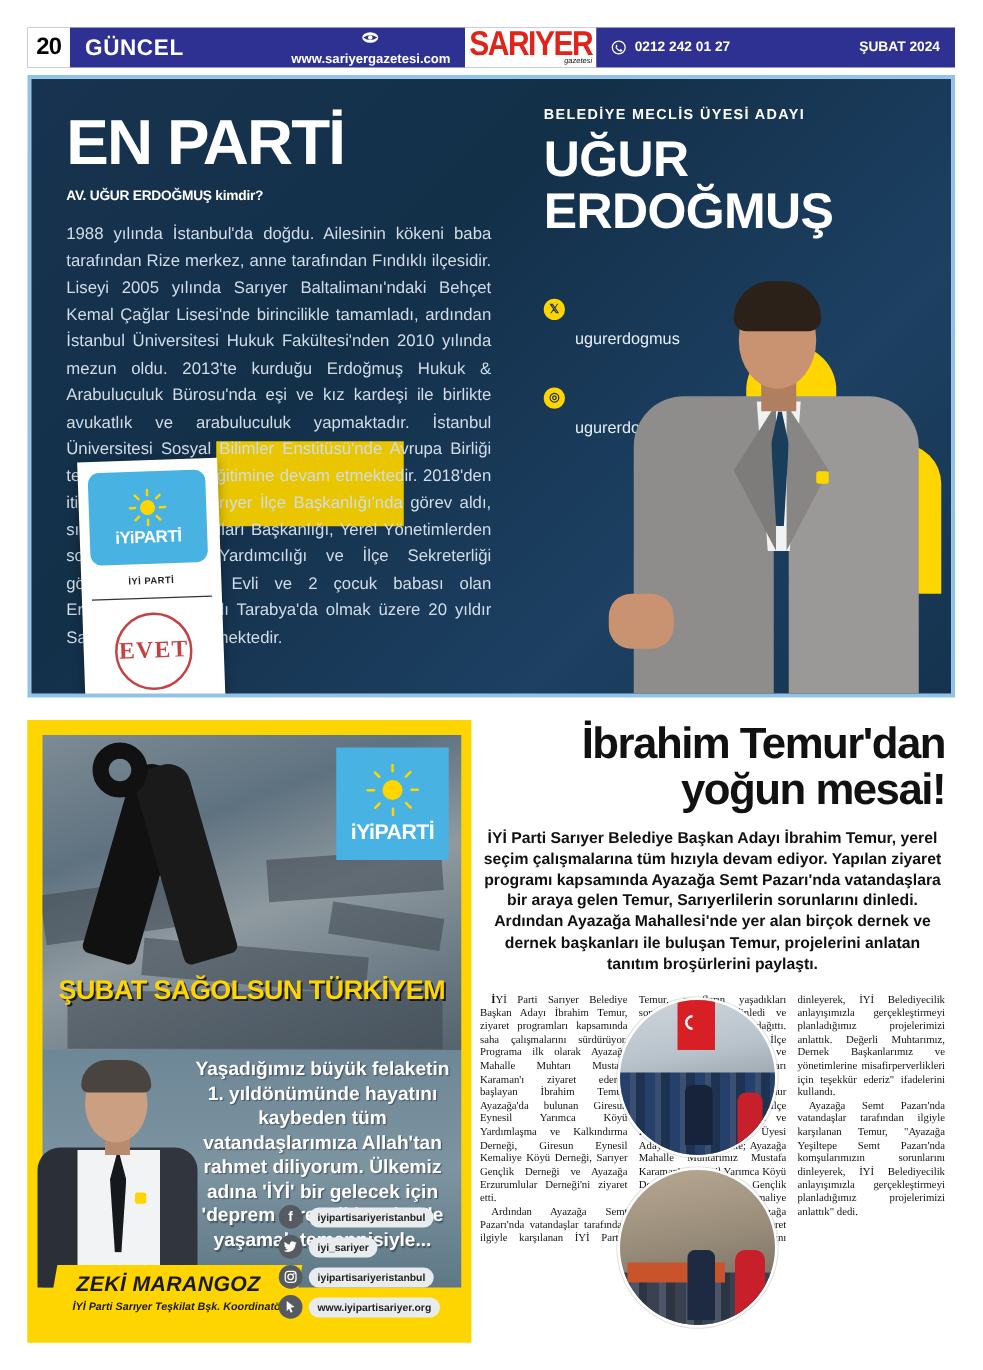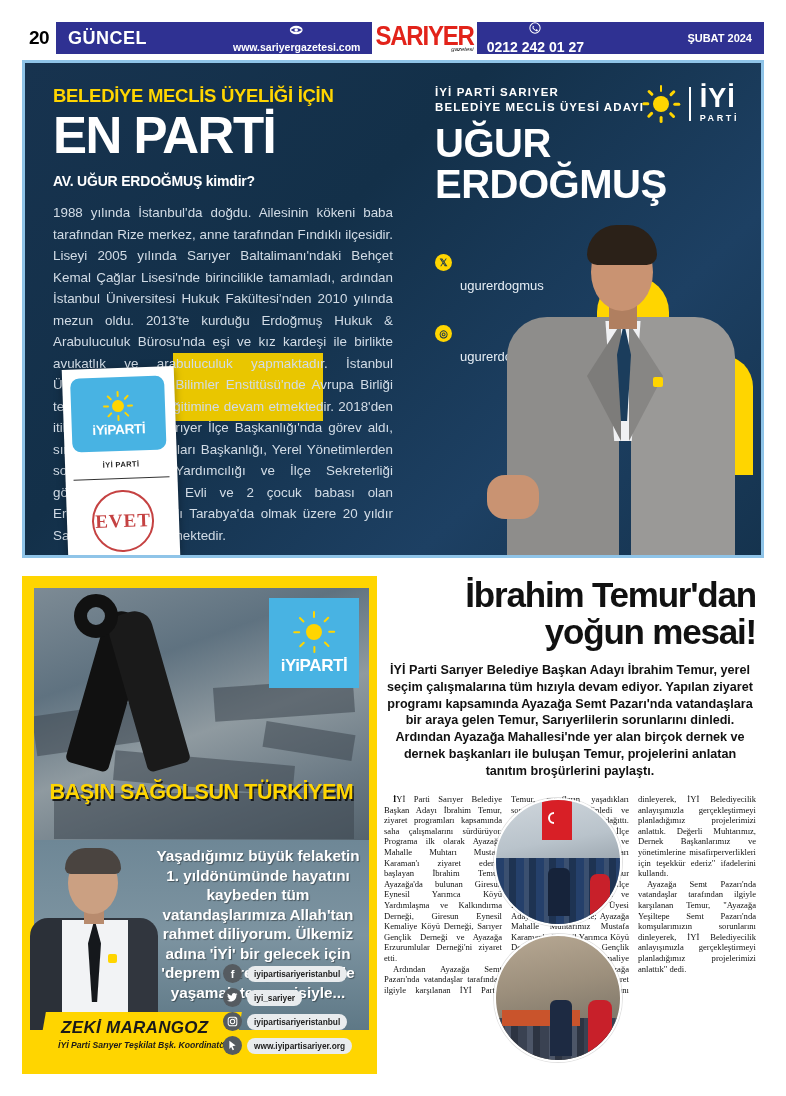--- a/index.html
+++ b/index.html
@@ -38,21 +38,21 @@
     color:#e2231a; font-weight:800; font-size:24px; letter-spacing:-1.2px;
     line-height:22px; font-family:"Liberation Sans", sans-serif;
     transform: scaleY(1.15);
   }
   #masthead-logo .small {
     color:#111; font-size:6px; text-align:right; font-style:italic;
     line-height:6px; margin-top:-1px;
   }
   #masthead-phone {
     display:flex; align-items:center; gap:5px; margin-left:10px;
-    color:#fff; font-size:14px; font-weight:700;flex-direction:column;
+    color:#fff; font-size:11px; font-weight:700;
   }
   #masthead-date {
     margin-left:auto; margin-right:12px; color:#fff; font-size:11px; font-weight:700;
   }
 
   
   #ad-top {
     position:absolute; left:22px; top:60px; width:742px; height:498px;
     background: linear-gradient(135deg,#17334f 0%,#133049 38%,#1d4063 72%,#15334e 100%);
     border: 3px solid #8fc4e8; overflow:hidden;
@@ -60,21 +60,21 @@
   #ad-top-left { position:absolute; left:28px; top:22px; width:352px; }
   #kicker-yellow {
     color:#ffd500; font-weight:800; font-size:18.5px; letter-spacing:-0.3px;
     white-space:nowrap;
   }
   #eniyisi {
     color:#ffffff; font-weight:800; font-size:51px; letter-spacing:-1.5px;
     line-height:54px; margin-top:2px;
   }
   #kimdir {
-    color:#ffffff; font-weight:800; font-size:14px; margin-top:10px;
+    color:#ffffff; font-weight:800; font-size:11px; margin-top:10px;
     letter-spacing:-0.2px;
   }
   #bio-text {
     color:#d2dce6; font-size:13.4px; line-height:21.5px; text-align:justify;
     margin-top:13px; width:340px;
   }
 
   #ad-top-right { position:absolute; left:410px; top:22px; width:310px; }
   #adayi-label {
     color:#ffffff; font-weight:700; font-size:11.5px; line-height:15px;
@@ -433,65 +433,45 @@
     <div id="masthead-date">ŞUBAT 2024</div>
   </div>
 
   <div id="ad-top">
 
     <div id="yellow-bar"></div>
     <div id="yellow-blob1"></div>
     <div id="yellow-blob2"></div>
 
     <div id="ad-top-left">
-      <div id="kicker-yellow">BELEDİYE MECLİS ÜYELİĞİ İÇİN</div>
       <div id="eniyisi">EN PARTİ</div>
       <div id="kimdir">AV. UĞUR ERDOĞMUŞ kimdir?</div>
       <div id="bio-text">1988 yılında İstanbul'da doğdu. Ailesinin kökeni baba tarafından Rize merkez, anne tarafından Fındıklı ilçesidir. Liseyi 2005 yılında Sarıyer Baltalimanı'ndaki Behçet Kemal Çağlar Lisesi'nde birincilikle tamamladı, ardından İstanbul Üniversitesi Hukuk Fakültesi'nden 2010 yılında mezun oldu. 2013'te kurduğu Erdoğmuş Hukuk &amp; Arabuluculuk Bürosu'nda eşi ve kız kardeşi ile birlikte avukatlık ve arabuluculuk yapmaktadır. İstanbul Üniversitesi Sosyal Bilimler Enstitüsü'nde Avrupa Birliği tezli yüksek lisans eğitimine devam etmektedir. 2018'den itibaren İYİ Parti Sarıyer İlçe Başkanlığı'nda görev aldı, sırasıyla Gençlik Kolları Başkanlığı, Yerel Yönetimlerden sorumlu Başkan Yardımcılığı ve İlçe Sekreterliği görevlerini yürüttü. Evli ve 2 çocuk babası olan Erdoğmuş, son 9 yılı Tarabya'da olmak üzere 20 yıldır Sarıyer'de ikamet etmektedir.</div>
     </div>
 
     <div id="ad-top-right">
       <div id="adayi-label">
-        <div>İYİ PARTİ SARIYER</div>
         <div>BELEDİYE MECLİS ÜYESİ ADAYI</div>
       </div>
       <div id="cand-name">
         <div>UĞUR</div>
         <div>ERDOĞMUŞ</div>
       </div>
       <div id="socials">
         <div class="social-row">
           <span class="social-badge">𝕏</span>
           <span class="social-handle">ugurerdogmus</span>
         </div>
         <div class="social-row">
           <span class="social-badge">◎</span>
           <span class="social-handle">ugurerdogmus</span>
         </div>
       </div>
     </div>
 
-    <div id="party-logo-top">
-      <div class="sun">
-        <div class="core"></div>
-        <div class="ray" style="transform:rotate(0deg)"></div>
-        <div class="ray" style="transform:rotate(45deg)"></div>
-        <div class="ray" style="transform:rotate(90deg)"></div>
-        <div class="ray" style="transform:rotate(135deg)"></div>
-        <div class="ray" style="transform:rotate(180deg)"></div>
-        <div class="ray" style="transform:rotate(225deg)"></div>
-        <div class="ray" style="transform:rotate(270deg)"></div>
-        <div class="ray" style="transform:rotate(315deg)"></div>
-      </div>
-      <div class="sep"></div>
-      <div class="txt">
-        <div class="iyi">İYİ</div>
-        <div class="parti">PARTİ</div>
-      </div>
-    </div>
 
     <div id="ballot">
       <div class="logo-box">
         <div class="sunmini">
           <div class="core"></div>
           <div class="ray" style="transform:rotate(0deg)"></div>
           <div class="ray" style="transform:rotate(45deg)"></div>
           <div class="ray" style="transform:rotate(90deg)"></div>
           <div class="ray" style="transform:rotate(135deg)"></div>
           <div class="ray" style="transform:rotate(180deg)"></div>
@@ -546,21 +526,21 @@
           <div class="ray" style="transform:rotate(90deg)"></div>
           <div class="ray" style="transform:rotate(135deg)"></div>
           <div class="ray" style="transform:rotate(180deg)"></div>
           <div class="ray" style="transform:rotate(225deg)"></div>
           <div class="ray" style="transform:rotate(270deg)"></div>
           <div class="ray" style="transform:rotate(315deg)"></div>
         </div>
         <div class="lbl">iYiPARTİ</div>
       </div>
 
-      <div id="basin-saglosun">BAŞIN SAĞOLSUN TÜRKİYEM</div>
+      <div id="basin-saglosun">ŞUBAT SAĞOLSUN TÜRKİYEM</div>
     </div>
 
     <div id="condolence-body">
       <div id="person-photo">
         <div class="ph-jl"></div>
         <div class="ph-jr"></div>
         <div class="ph-shirt"></div>
         <div class="ph-tie"></div>
         <div class="ph-neck"></div>
         <div class="ph-head"></div>

